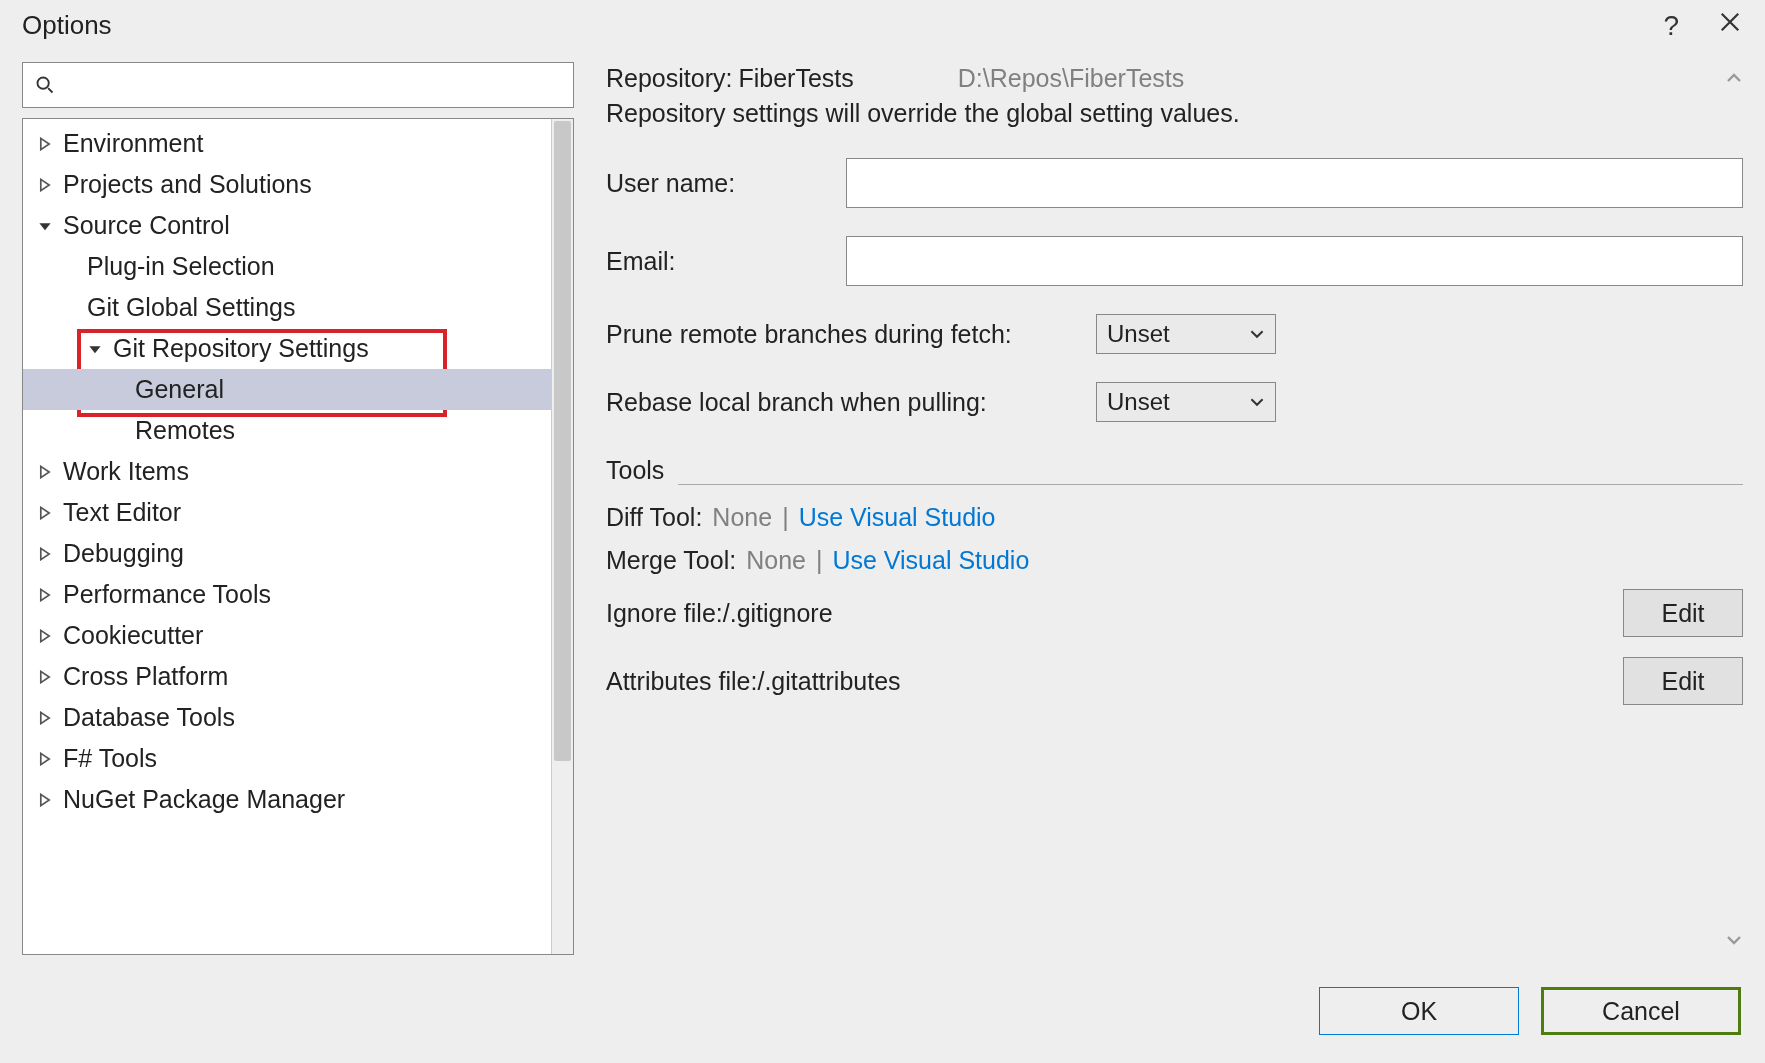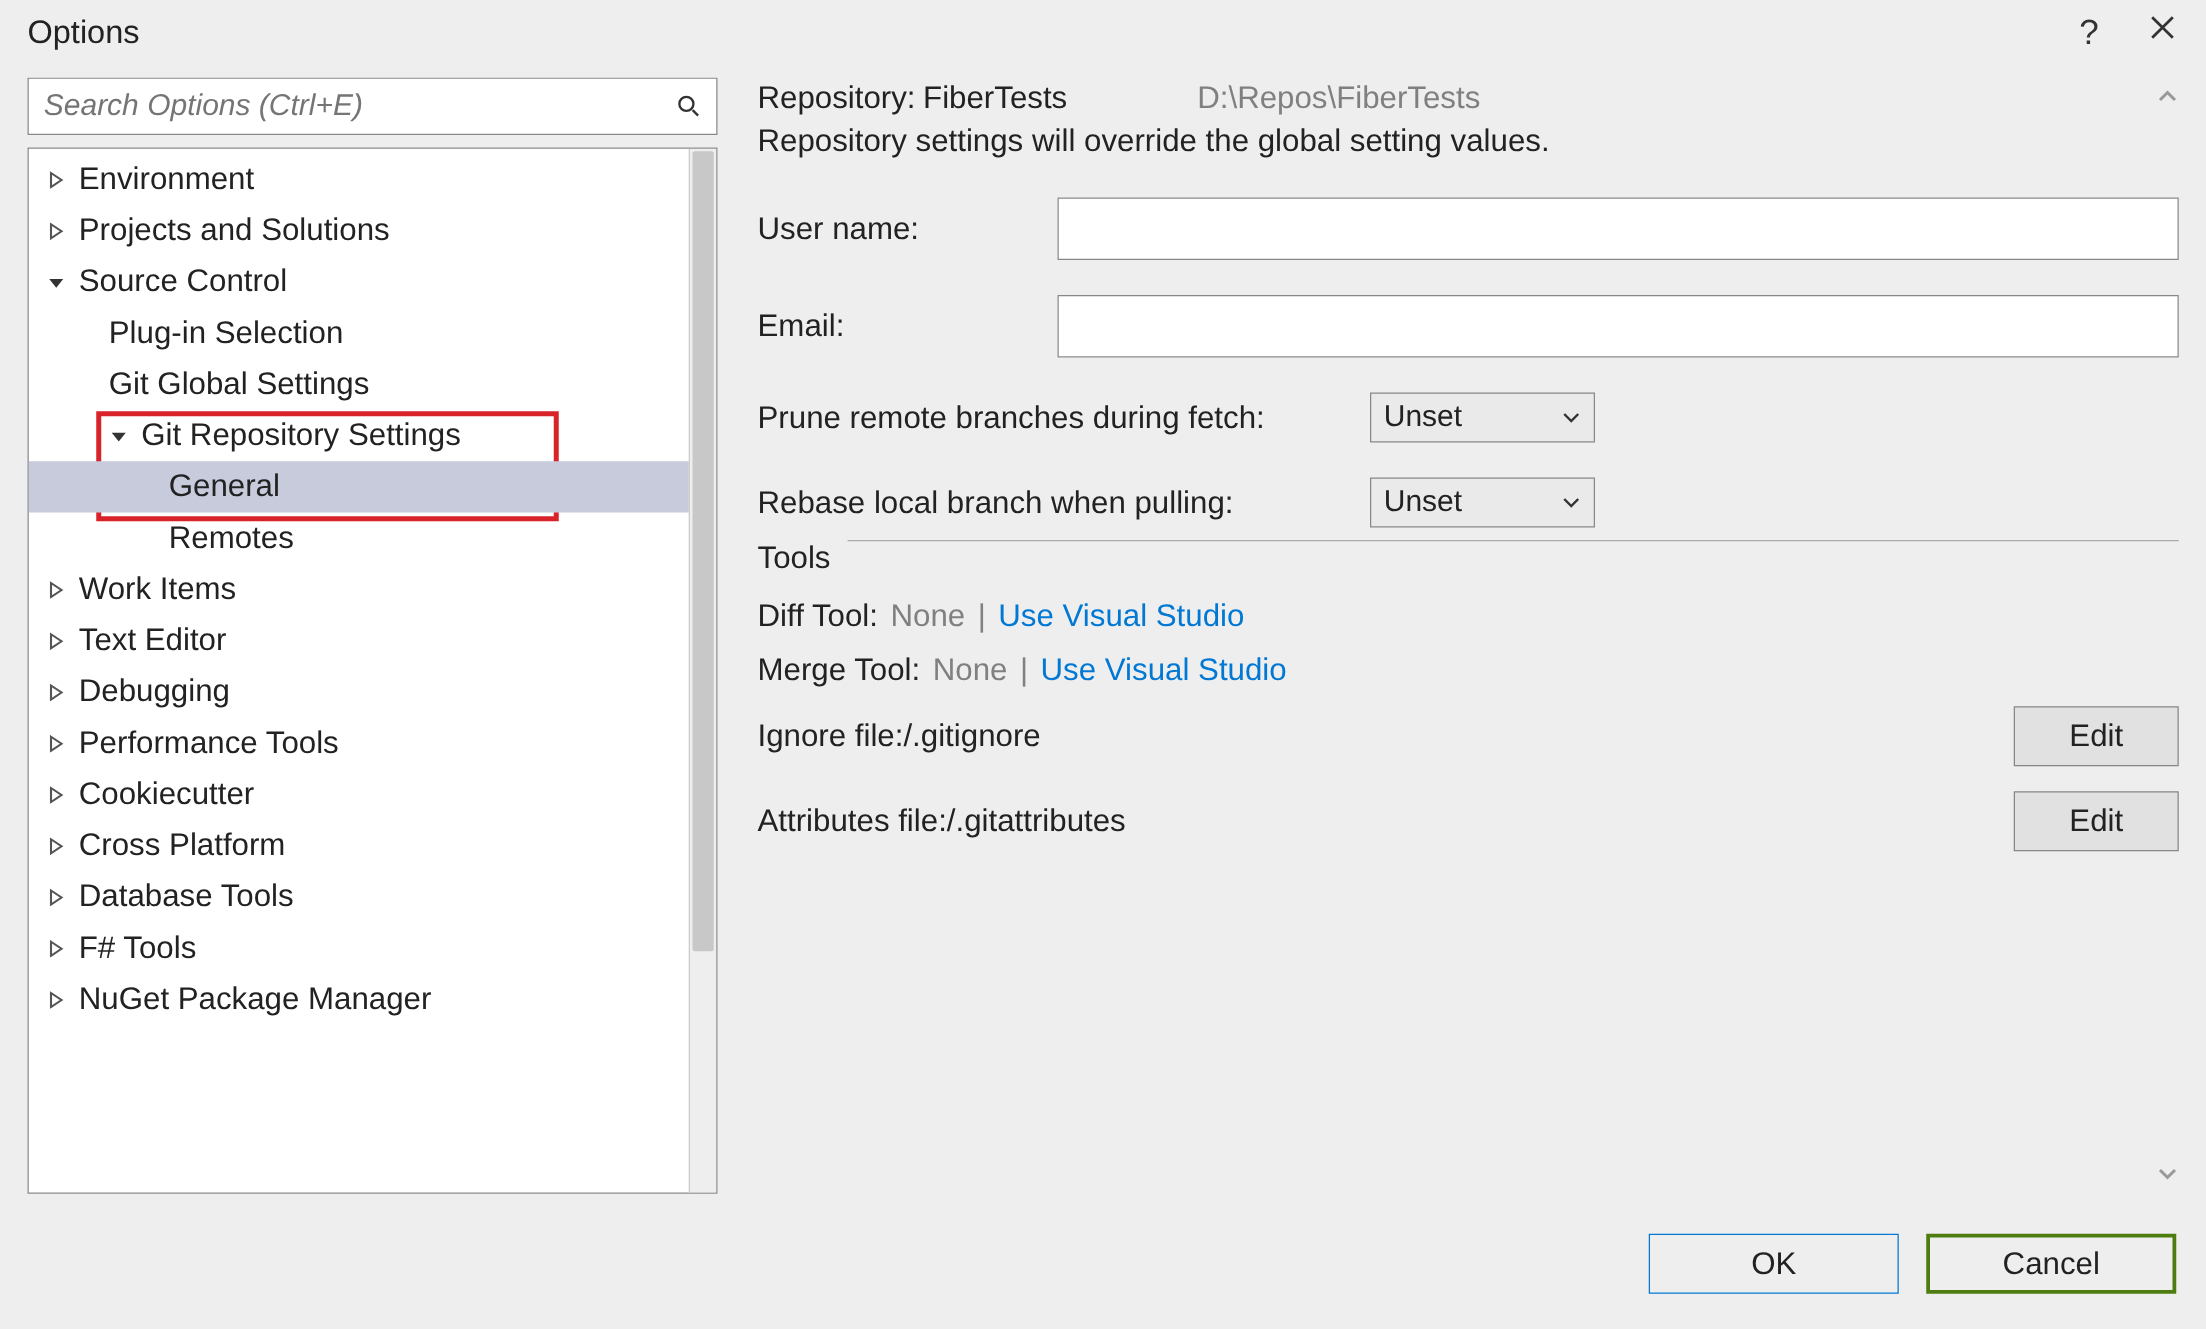--- a/index.html
+++ b/index.html
@@ -146,30 +146,30 @@
     border:1px solid #888;
     background:#eaeaea;
     display:flex; align-items:center;
     padding:0 10px;
     position:relative;
   }
   .select .sel-val { flex:1; font-size:24px; }
   .select .chev { width:16px; color:#555; display:flex; align-items:center; justify-content:center;}
   .select .chev svg{width:14px;height:14px;}
 
-  .section-header { display:flex; align-items:flex-start; margin-bottom:18px; gap:14px;}
+  .section-header { display:flex; align-items:flex-end; margin-top:24px; margin-bottom:18px; gap:14px;}
   .section-header .sh-label { font-size:25px; }
   .section-header .sh-line { flex:1; height:1px; background:#aaa; }
 
   .tool-line { display:flex; align-items:center; gap:10px; margin-bottom:14px; font-size:25px;}
   .tool-line .tl-val { color:#808080; }
   .tool-line .tl-sep { color:#808080; }
   .tool-line .tl-link { color:#0078d4; }
   .gf-row .btn, .edit-btn {
-    width:132px; height:48px;
+    width:120px; height:48px;
     border:1px solid #888;
     background:#e1e1e1;
     display:flex; align-items:center; justify-content:center;
     font-size:25px;
     margin-left:auto;
   }
   .gf-wrap { display:flex; align-items:center; }
   .gf-left{ width:400px; display:flex; align-items:baseline;}
   .chev-bottom { position:absolute; right:0; bottom:0; color:#999;}
   .chev-bottom svg{width:18px;height:18px;}
@@ -200,21 +200,20 @@
       <svg viewBox="0 0 16 16">
           <path d="M2 2 L14 14 M14 2 L2 14" stroke="#333" stroke-width="1.6" fill="none"></path>
         </svg>
     </div>
   </div>
 
   <div class="body">
 
     <div class="left">
       <div class="search-wrap">
-        <input class="search-input" placeholder="Search Options (Ctrl+E)" style="">
         <div class="search-icon">
           <svg viewBox="0 0 16 16">
               <circle cx="6.5" cy="6.5" r="4.5" stroke="#333" stroke-width="1.5" fill="none"></circle>
               <path d="M10.5 10.5 L14 14" stroke="#333" stroke-width="1.5"></path>
             </svg>
         </div>
       </div>
 
       <div class="tree-box">
         <div class="tree-inner">

